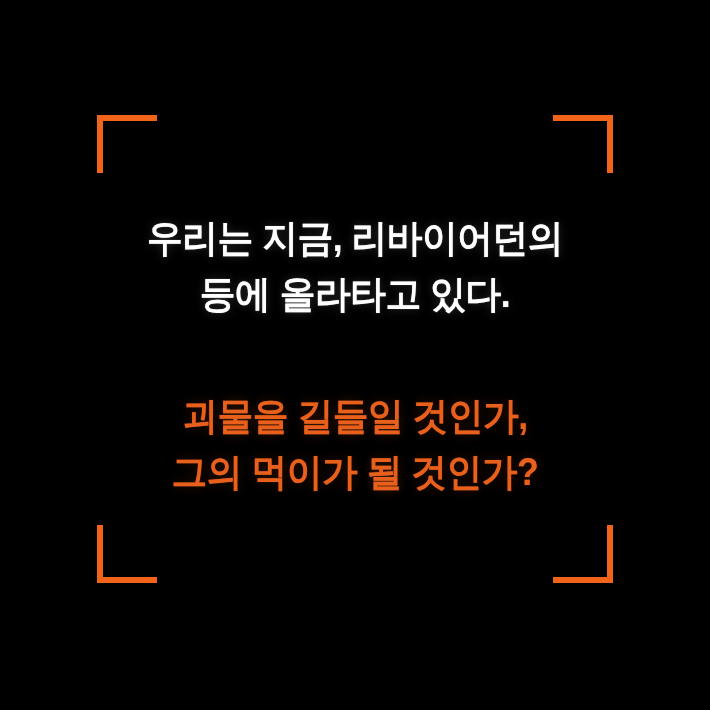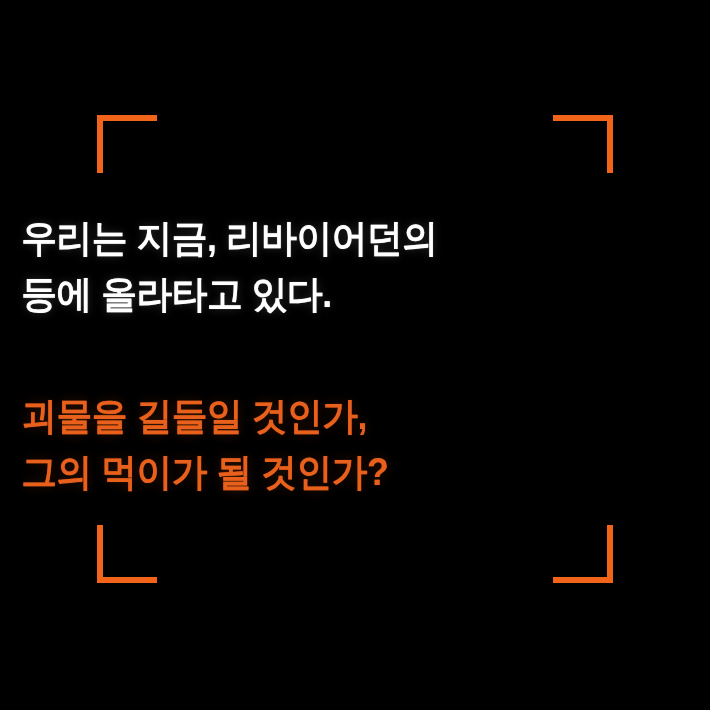--- a/index.html
+++ b/index.html
@@ -54,20 +54,21 @@
     top: 0;
     width: 710px;
     height: 710px;
     display: flex;
     flex-direction: column;
     align-items: center;
     justify-content: center;
   }
   .stanza {
     width: 100%;
+    text-align: center;
   }
   .line {
     display: block;
     font-size: 38px;
     line-height: 56px;
     letter-spacing: -0.5px;
     font-weight: 700;
     white-space: nowrap;
     transform: scaleX(0.94);
   }

